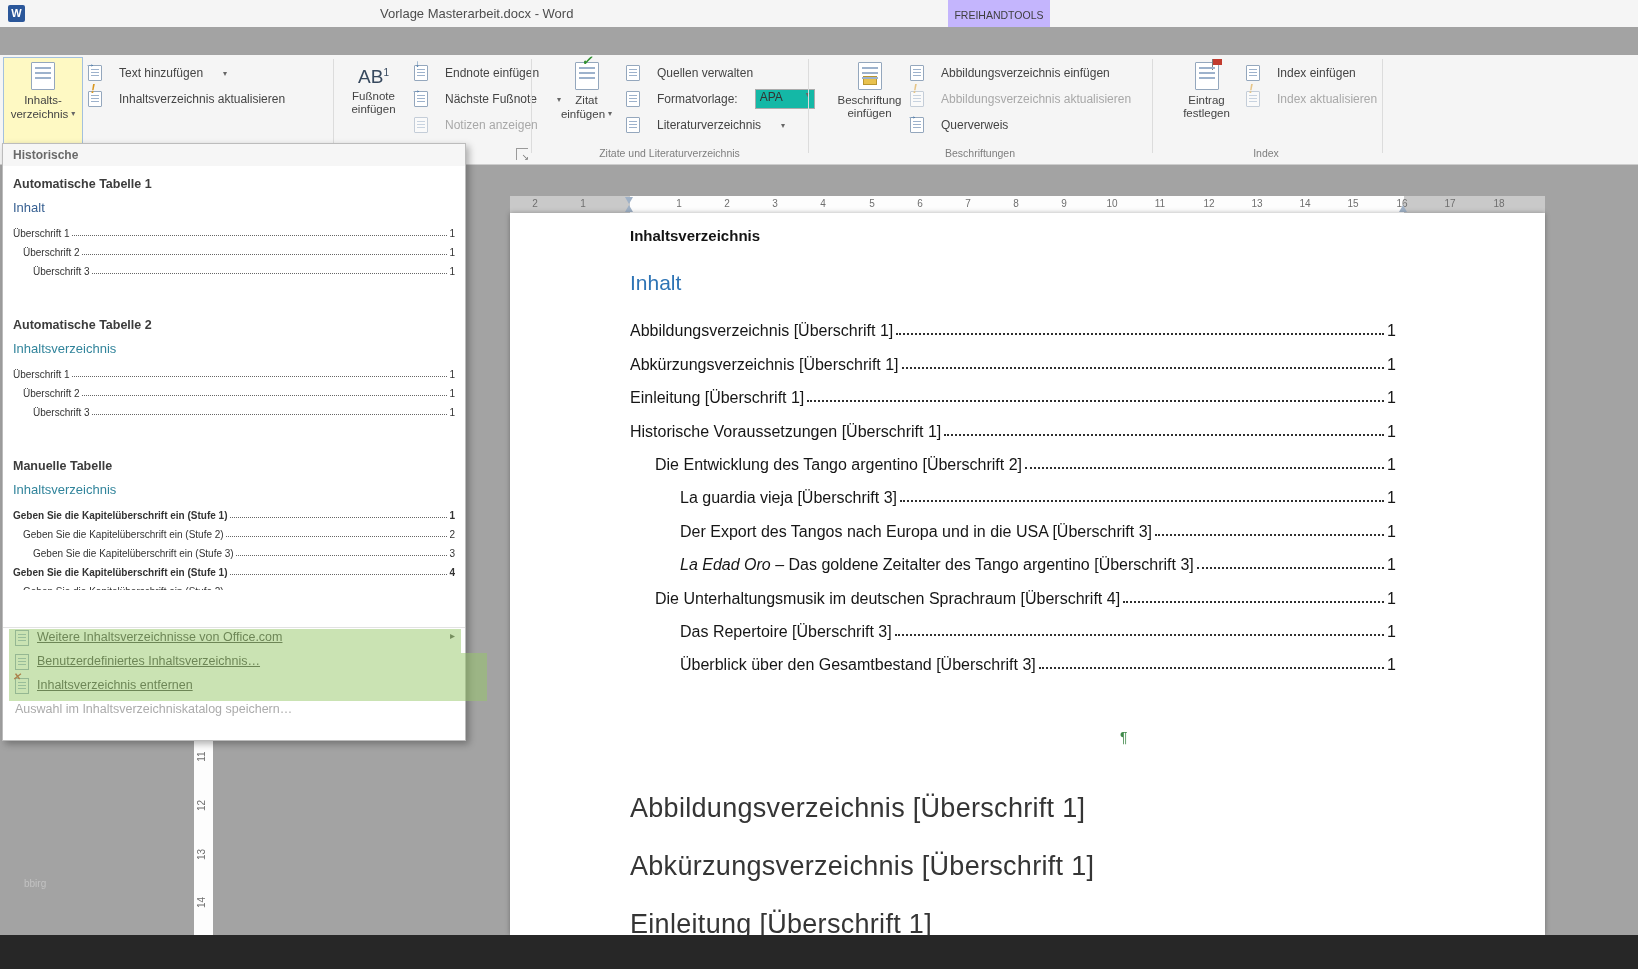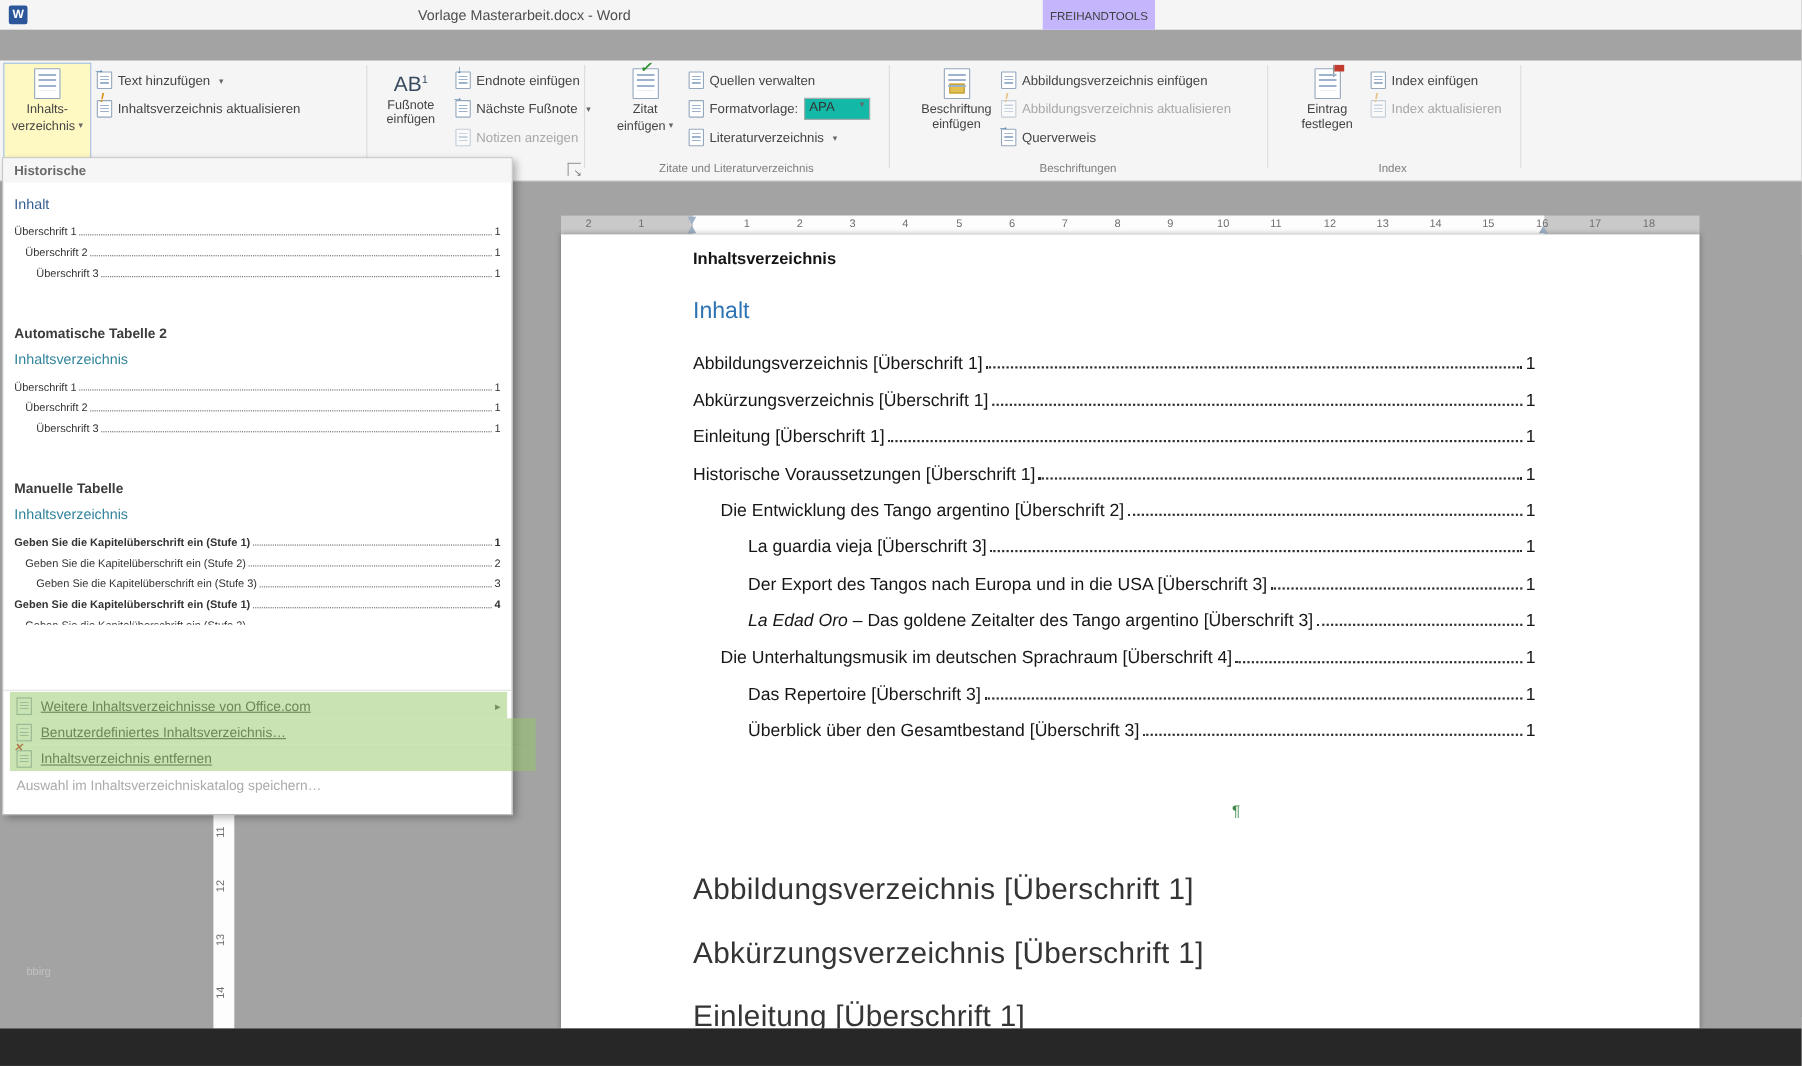--- a/index.html
+++ b/index.html
@@ -21,21 +21,21 @@
   .tab.file{background:#2b579a;color:#fff;margin-left:8px;padding:0 19px}
   .tab.active{background:#f5f5f5;border:1px solid #d4d4d4;border-bottom:none;color:#2b579a}
   .tab.pens{position:absolute;left:948px;top:0;width:102px;text-align:center;color:#49682a;padding:0}
 
   
   .ribbon{position:absolute;left:0;top:55px;width:100%;height:110px;background:#f5f5f5;border-bottom:1px solid #cdcdcd}
   .gsep{position:absolute;top:4px;height:94px;width:1px;background:#dcdcdc}
   .bigbtn{position:absolute;top:3px;height:88px;text-align:center;font-size:11.5px;color:#444;padding-top:2px;cursor:default}
   .bigbtn .bl{line-height:13px;white-space:nowrap}
   .pressed{background:#fef9c3;outline:1px solid #a3c0de}
-  .ritem{position:absolute;display:flex;align-items:center;gap:5px;height:22px;font-size:12px;color:#444;white-space:nowrap}
+  .ritem{position:absolute;display:flex;align-items:center;gap:17px;height:22px;font-size:12px;color:#444;white-space:nowrap}
   .dis{color:#a8a8a8}
   .dis .icn,.dis .bicn{opacity:.5}
   .glabel{position:absolute;top:92px;font-size:10.5px;color:#7e7e7e;text-align:center}
   .dd{display:inline-block;margin-left:3px;color:#666;font-size:8px;vertical-align:2px}
   .dd::after{content:"▾"}
 
   
   .icn{position:relative;width:14px;height:16px;flex:0 0 14px;background:#fff;border:1px solid #94a7bd;border-radius:1px}
   .icn::after{content:"";position:absolute;left:2px;right:2px;top:3px;height:8px;
               background:repeating-linear-gradient(to bottom,#9db2cc 0 1px,transparent 1px 3px)}
@@ -92,21 +92,21 @@
   .stitle{font-weight:bold;font-size:12.5px;color:#3c3c3c;height:16px;line-height:16px}
   .pv{margin-top:6px}
   .pv.p3{height:110px;overflow:hidden}
   .pvh{font-size:13px;height:22px;line-height:20px}
   .pvh.blue{color:#365f91}
   .pvh.teal{color:#31849b}
   .pvrow{display:flex;align-items:flex-end;height:19px;font-size:10px;color:#333}
   .pvrow .pl{flex:1;border-bottom:1px dotted #666;margin:0 2px 3px}
   .bold{font-weight:bold}
   .cmds{position:absolute;left:0;right:0;bottom:14px;border-top:1px solid #e2e2e2;padding-top:2px}
-  .cmd{height:24px;display:flex;align-items:center;padding-left:12px;gap:8px;position:relative;font-size:12.5px;color:#444}
+  .cmd{height:24px;display:flex;align-items:flex-start;padding-left:12px;gap:8px;position:relative;font-size:12.5px;color:#444}
   .cmd .clabel{text-decoration:underline}
   .cmd.dis .clabel{text-decoration:none;color:#ababab}
   .cicn{position:relative;width:14px;height:16px;flex:0 0 14px;background:#fff;border:1px solid #94a7bd}
   .cicn::after{content:"";position:absolute;left:2px;right:2px;top:3px;height:8px;
                background:repeating-linear-gradient(to bottom,#9db2cc 0 1px,transparent 1px 3px)}
   .subarrow{position:absolute;right:10px;color:#555;font-size:10px}
   .subarrow::after{content:"▸"}
   .gbar{position:absolute;left:6px;height:24px;background:rgba(150,199,103,.5);z-index:5;pointer-events:none}
 
   
@@ -355,20 +355,21 @@
       <div class="bigh" style="top:696px">Einleitung [Überschrift 1]</div>
     </div>
 
     <div class="wmark">bbirg</div>
   </div>
 
   <div class="tocmenu">
     <div class="mhdr">Historische</div>
 
     <div class="sect first">
+      <div class="stitle">Automatische Tabelle 1</div>
       <div class="pv">
         <div class="pvh blue">Inhalt</div>
         <div class="pvrow" style="padding-left:0">
           <span>Überschrift 1</span>
             <span class="pl"></span>
             <span>1</span>
         </div>
         <div class="pvrow" style="padding-left:10px">
           <span>Überschrift 2</span>
             <span class="pl"></span>

